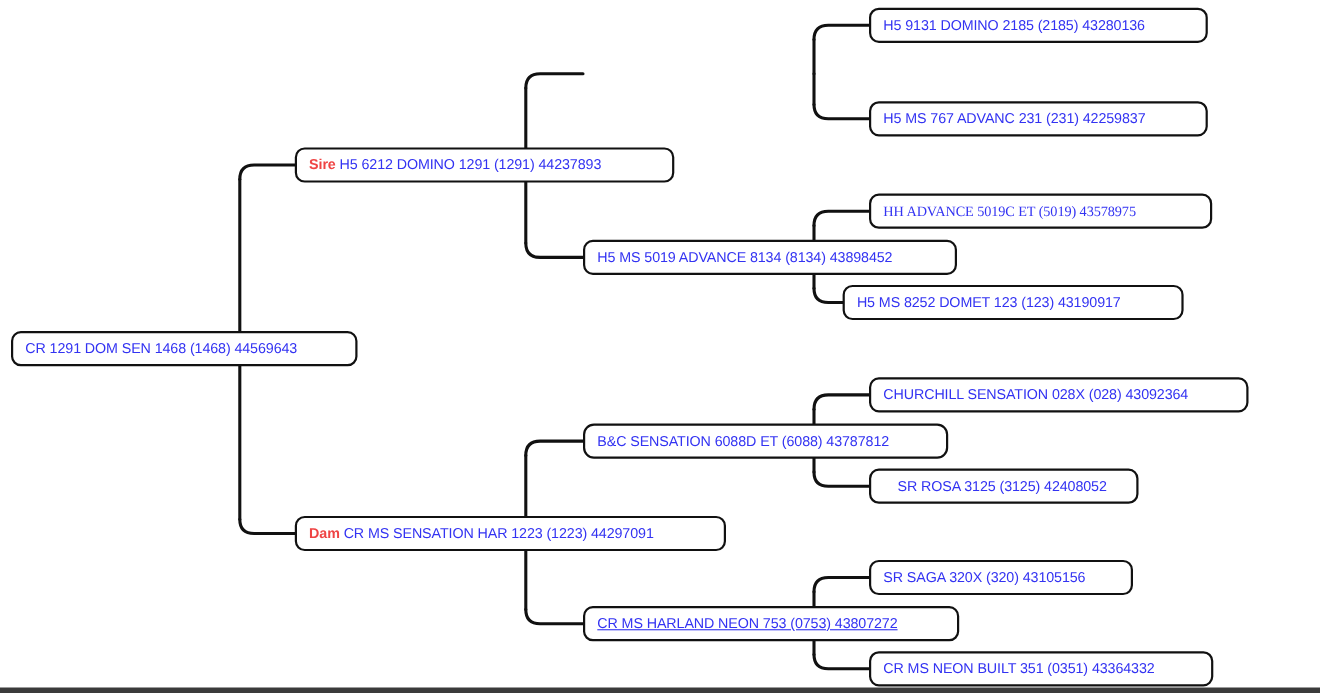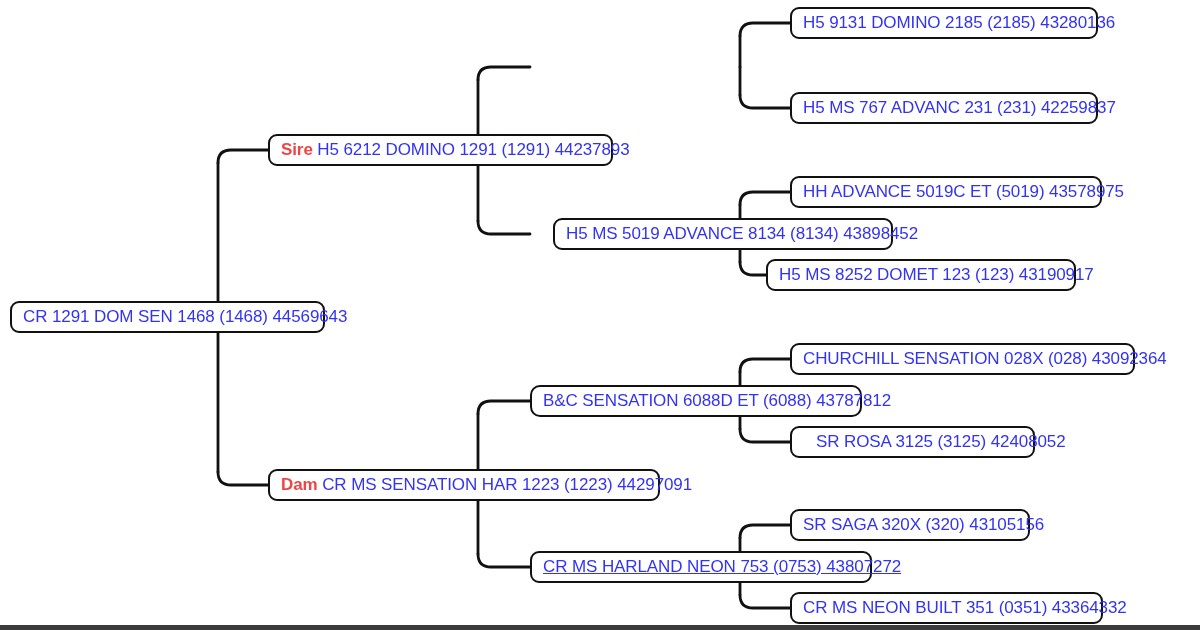--- a/index.html
+++ b/index.html
@@ -30,21 +30,21 @@
     position: absolute;
     z-index: 2;
     box-sizing: border-box;
     background: #ffffff;
     border: 2.6px solid #111111;
     border-radius: 9px;
     height: 32px;
     line-height: 27px;
     padding: 0 11px;
     white-space: nowrap;
-    font-size: 17px;
+    font-size: 13px;
     color: #3333f2;
     letter-spacing: -0.1px;
   }
   .node .role {
     color: #ef4444;
     font-weight: bold;
   }
   .node .name {
     color: #3333f2;
   }
@@ -107,37 +107,37 @@
     <span class="name">CR 1291 DOM SEN 1468 (1468) 44569643</span>
   </div>
 
   <div class="node" style="left: 268px; top: 134px; width: 345px;">
     <span class="role">Sire</span> <span class="name">H5 6212 DOMINO 1291 (1291) 44237893</span>
   </div>
   <div class="node" style="left: 268px; top: 469px; width: 392px;">
     <span class="role">Dam</span> <span class="name">CR MS SENSATION HAR 1223 (1223) 44297091</span>
   </div>
 
-  <div class="node" style="left: 530px; top: 218px; width: 340px; margin-left: 23px;">
+  <div class="node" style="left: 530px; top: 218px; width: 340px;">
     <span class="name">H5 MS 5019 ADVANCE 8134 (8134) 43898452</span>
   </div>
   <div class="node" style="left: 530px; top: 385px; width: 332px; border-radius: 10px;">
     <span class="name">B&amp;C SENSATION 6088D ET (6088) 43787812</span>
   </div>
   <div class="node" style="left: 530px; top: 551px; width: 342px; text-decoration: underline;">
     <span class="name">CR MS HARLAND NEON 753 (0753) 43807272</span>
   </div>
 
   <div class="node" style="left: 790px; top: 7px; width: 308px;">
     <span class="name">H5 9131 DOMINO 2185 (2185) 43280136</span>
   </div>
   <div class="node" style="left: 790px; top: 92px; width: 308px;">
     <span class="name">H5 MS 767 ADVANC 231 (231) 42259837</span>
   </div>
-  <div class="node" style="left: 790px; top: 176px; width: 312px;">
+  <div class="node" style="left: 790px; top: 176px; width: 312px; font-family: Liberation Serif, serif;">
     <span class="name">HH ADVANCE 5019C ET (5019) 43578975</span>
   </div>
   <div class="node" style="left: 766px; top: 259px; width: 310px;">
     <span class="name">H5 MS 8252 DOMET 123 (123) 43190917</span>
   </div>
   <div class="node" style="left: 790px; top: 343px; width: 345px;">
     <span class="name">CHURCHILL SENSATION 028X (028) 43092364</span>
   </div>
   <div class="node" style="left: 790px; top: 426px; width: 245px; padding-left: 24px;">
     <span class="name">SR ROSA 3125 (3125) 42408052</span>

